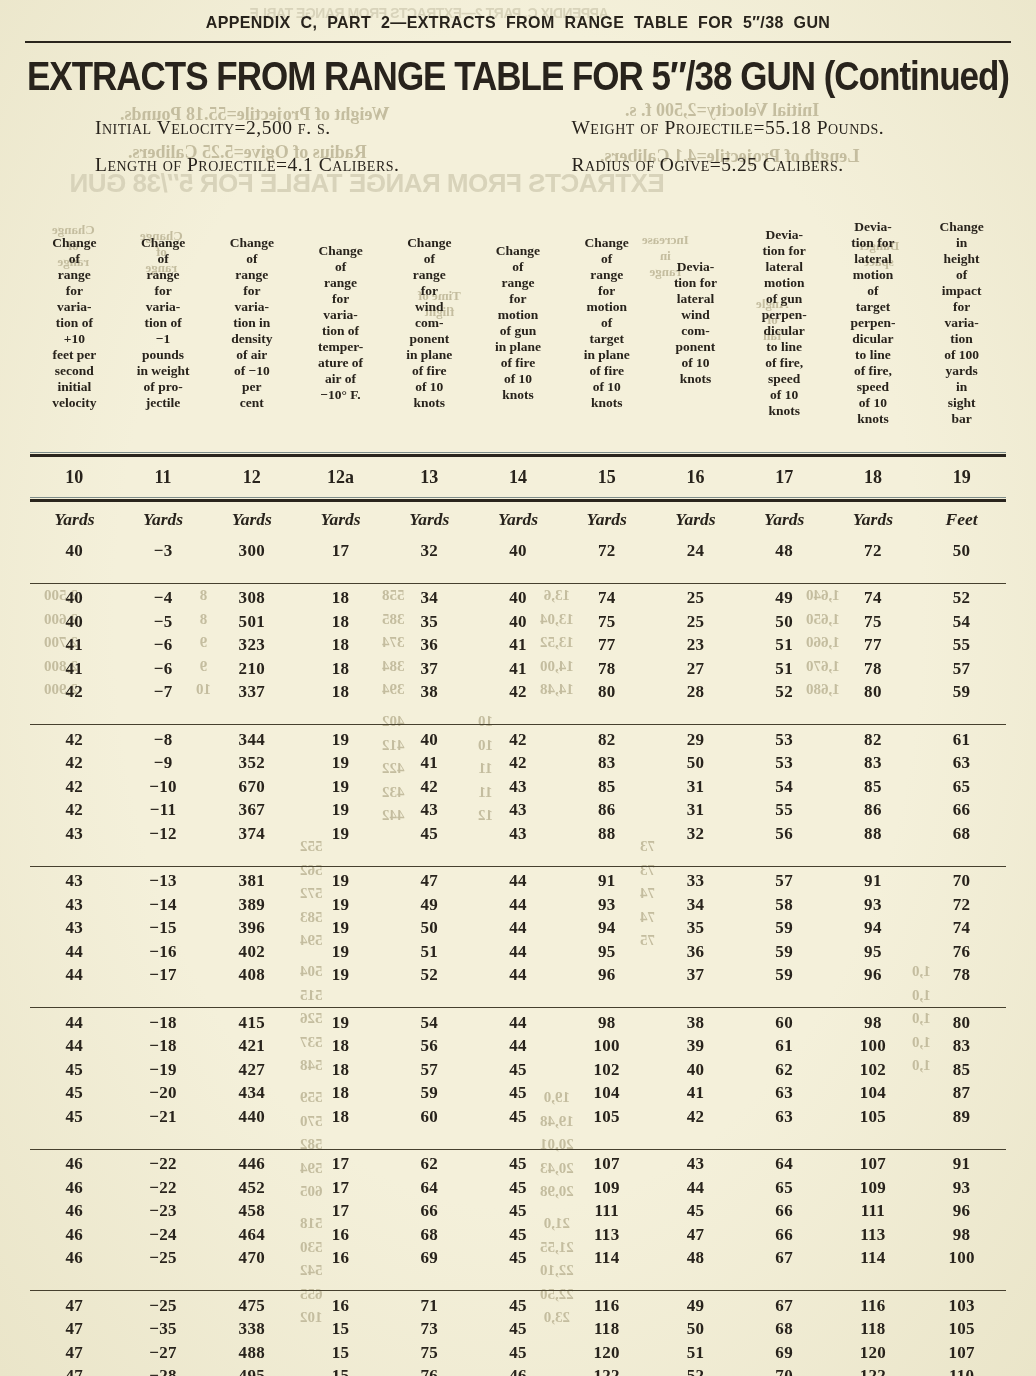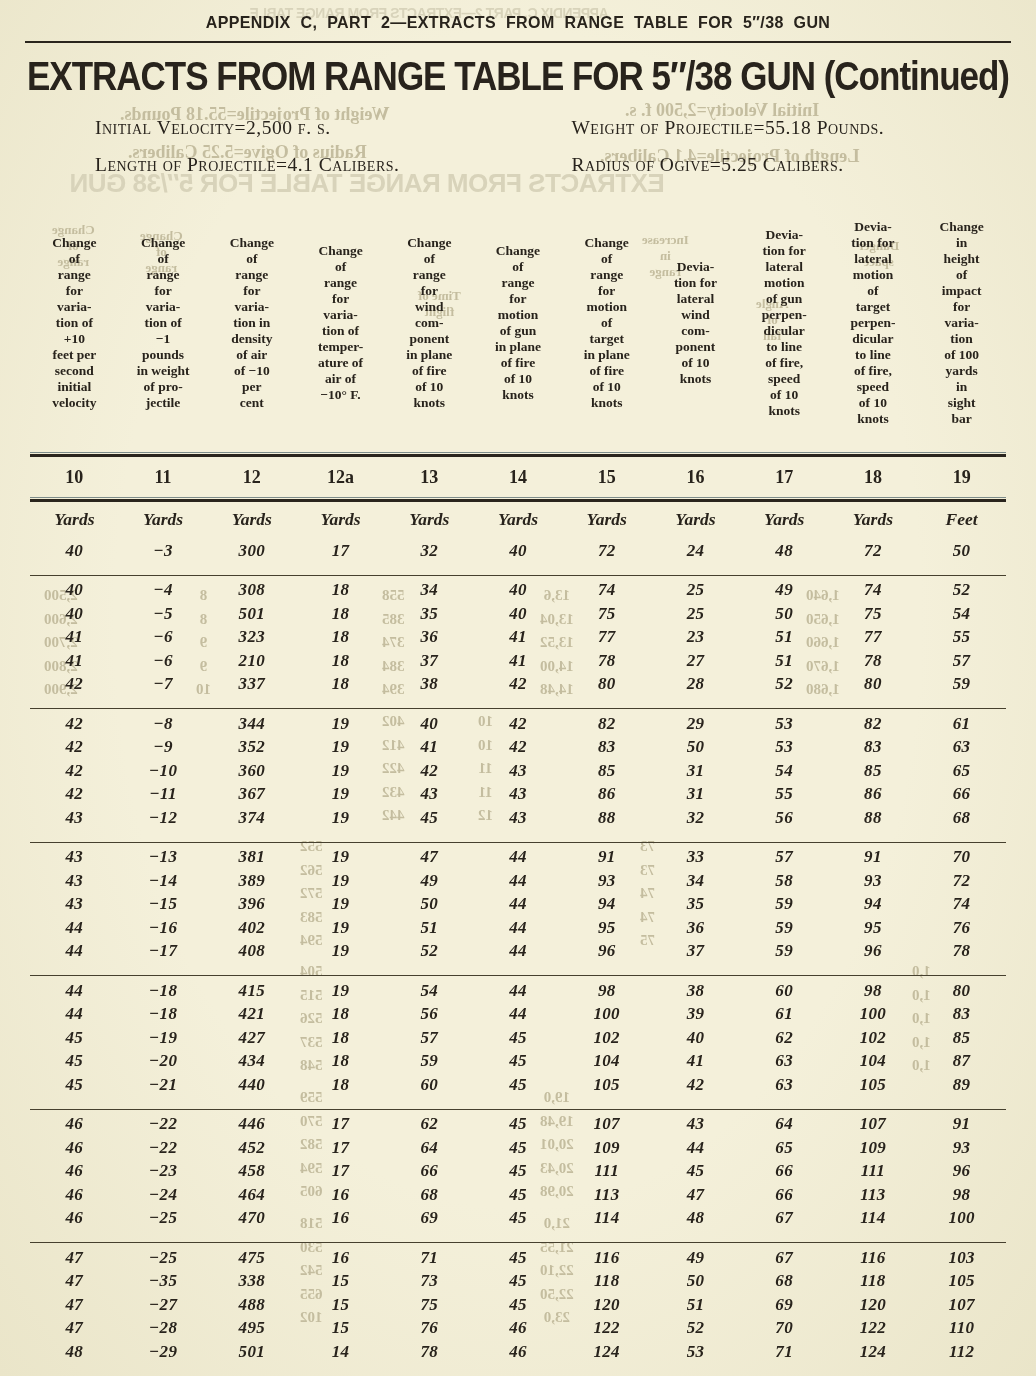--- a/index.html
+++ b/index.html
@@ -49,21 +49,21 @@
   .th{
     text-align:center;font-weight:bold;font-size:13.5px;line-height:16px;
     white-space:pre-line;padding:0 2px;
   }
   .rule-heavy{
     height:5px;
     background:linear-gradient(to bottom,#7d8c8a 0,#7d8c8a 1px,transparent 1px,transparent 2px,#2a251d 2px,#2a251d 5px);
   }
   .num-row{height:40px;align-items:center;text-align:center;font-weight:bold;font-size:18px;}
   .units-row{height:34px;align-items:center;text-align:center;font-weight:bold;font-style:italic;font-size:17.5px;}
-  .tgroup{padding:3px 0 12px 0;font-style:italic;}
+  .tgroup{padding:3px 0 20px 0;}
   .tgroup + .tgroup{border-top:1.5px solid #46402e;}
   .trow{height:23.5px;align-items:center;text-align:center;font-weight:bold;font-size:17px;}
   .td{letter-spacing:0.3px;}
   .rule-bottom{
     height:7px;
     background:linear-gradient(to bottom,#2a251d 0,#2a251d 1.5px,transparent 1.5px,transparent 3px,#1e1a13 3px,#1e1a13 7px);
   }
   
   .page-number{
     margin-top:9px;text-align:center;
@@ -450,21 +450,21 @@
             <div class="td">42</div>
             <div class="td">83</div>
             <div class="td">50</div>
             <div class="td">53</div>
             <div class="td">83</div>
             <div class="td">63</div>
           </div>
           <div class="trow grid11">
             <div class="td">42</div>
             <div class="td">−10</div>
-            <div class="td">360</div>
+            <div class="td">670</div>
             <div class="td">19</div>
             <div class="td">42</div>
             <div class="td">43</div>
             <div class="td">85</div>
             <div class="td">31</div>
             <div class="td">54</div>
             <div class="td">85</div>
             <div class="td">65</div>
           </div>
           <div class="trow grid11">

